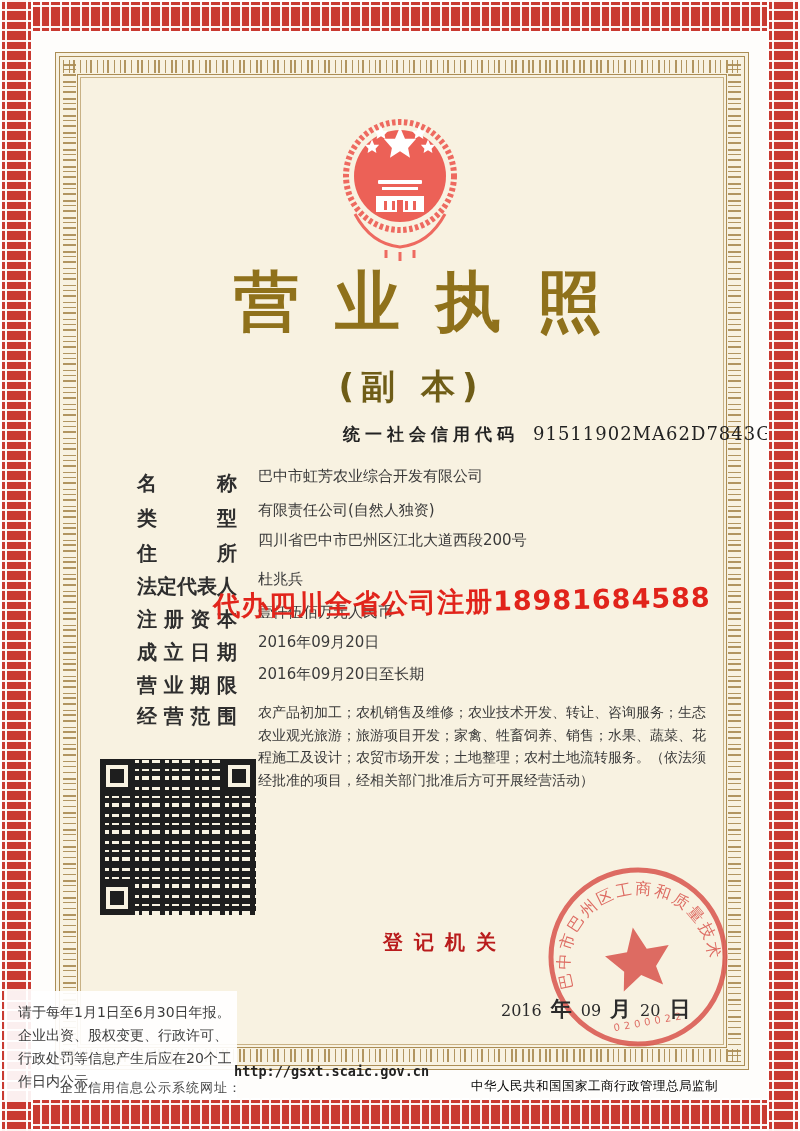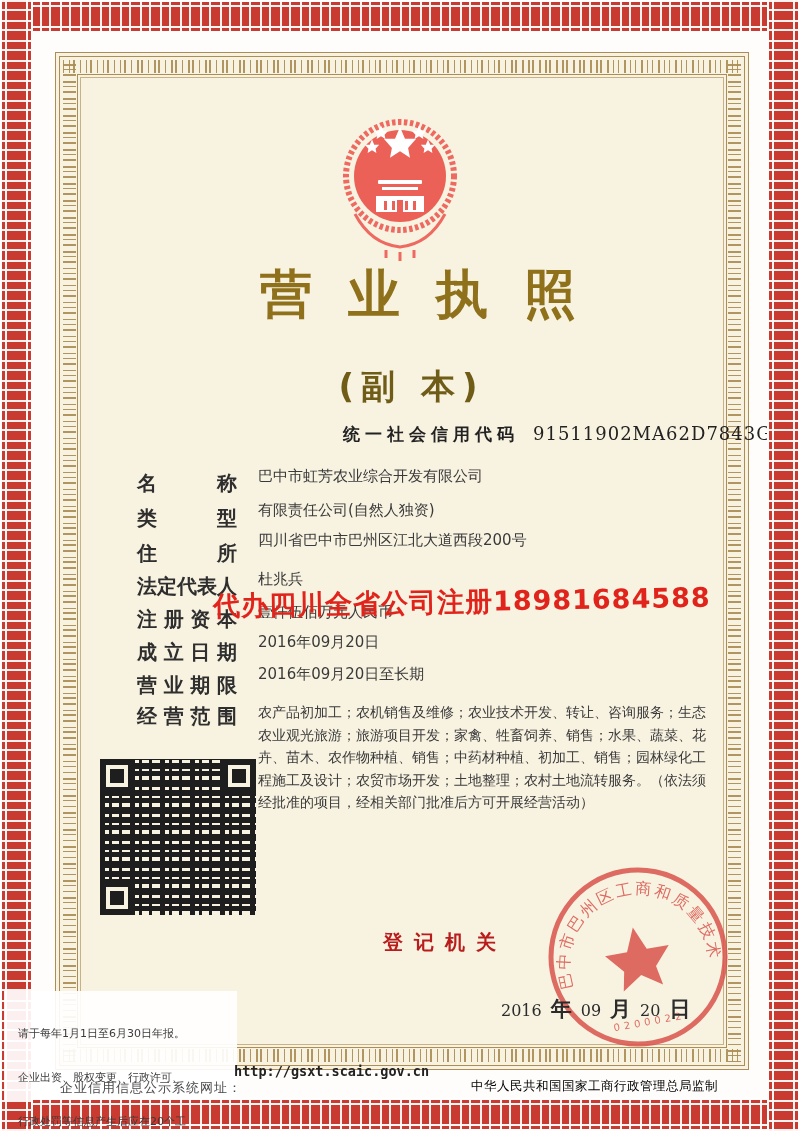--- a/index.html
+++ b/index.html
@@ -45,21 +45,21 @@
   .gm.l, .gm.r {
     top:7px; bottom:7px; width:13px;
     background:repeating-linear-gradient(0deg, #ab8d55 0 1.5px, transparent 1.5px 6px, #ab8d55 6px 7.5px, transparent 7.5px 10.5px, #ab8d55 10.5px 12px, transparent 12px 17px);
   }
   .gm.l { left:7px; } .gm.r { right:7px; }
 
   
   .abs { position:absolute; z-index:2; }
   .title {
     left:0; right:0; top:266px; text-align:center;
-    font-size:52px; font-weight:bold; color:#8f711b;
+    font-size:65px; font-weight:bold; color:#8f711b;
     letter-spacing:36px; padding-left:36px; line-height:1.1; white-space:nowrap;margin-left:36px;
   }
   .subtitle {
     left:0; right:0; top:364px; text-align:center;
     font-size:34px; font-weight:bold; color:#6f5d17;
     letter-spacing:7px; padding-left:7px; white-space:nowrap;margin-left:16px;
   }
   .creditline { left:343px; top:423px; display:flex; align-items:baseline; gap:14px; white-space:nowrap; }
   .creditline .lbl { font-size:17px; font-weight:bold; color:#222; letter-spacing:5px; }
   .creditline .code { font-family:"DejaVu Serif", serif; font-size:18px; color:#222; letter-spacing:1px; }
@@ -95,21 +95,21 @@
 
   .dateline { left:501px; top:995px; display:flex; align-items:baseline; gap:9px; color:#2b2b2b; white-space:nowrap; }
   .dateline .dnum  { font-family:"DejaVu Serif", serif; font-size:16px;text-align:center; }
   .dateline .dunit { font-size:21px; font-weight:bold; }
 
   
   .notice {
     left:4px; top:991px; width:233px; height:109px; z-index:4;
     background:rgba(255,255,255,.92); padding:10px 0 0 14px; box-sizing:border-box;
   }
-  .notice div { font-size:11px; line-height:23px; color:#3b3b3b; white-space:nowrap;margin-top:21px; }
+  .notice div { font-size:14px; line-height:23px; color:#3b3b3b; white-space:nowrap; }
   .weblabel { left:60px; top:1079px; z-index:5; font-size:13px; color:#4a4a4a; letter-spacing:1px; white-space:nowrap; }
   .weburl   { left:234px; top:1063px; z-index:4; font-family:"DejaVu Sans Mono", monospace; font-size:13.5px; font-weight:bold; color:#222; white-space:nowrap; }
   .publisher{ left:471px; top:1078px; font-size:12.5px; color:#000000; letter-spacing:.5px; white-space:nowrap; }
 </style>
 </head>
 <body>
 
 <div id="page">
 
   <div class="rf h t"></div>
@@ -180,21 +180,20 @@
   <div class="abs flabel" style="top:639px">成立日期</div>
   <div class="abs fvalue" style="top:633px">2016年09月20日</div>
 
   <div class="abs flabel" style="top:672px">营业期限</div>
   <div class="abs fvalue" style="top:665px">2016年09月20日至长期</div>
 
   <div class="abs flabel" style="top:703px">经营范围</div>
   <div class="abs scope">
     <div>农产品初加工；农机销售及维修；农业技术开发、转让、咨询服务；生态</div>
     <div>农业观光旅游；旅游项目开发；家禽、牲畜饲养、销售；水果、蔬菜、花</div>
-    <div>卉、苗木、农作物种植、销售；中药材种植、初加工、销售；园林绿化工</div>
     <div>程施工及设计；农贸市场开发；土地整理；农村土地流转服务。（依法须</div>
     <div>经批准的项目，经相关部门批准后方可开展经营活动）</div>
   </div>
 
   <div class="abs watermark">代办四川全省公司注册18981684588</div>
 
   <div class="abs qr">
     <div class="qf tl"></div>
     <div class="qf tr"></div>
     <div class="qf bl"></div>

